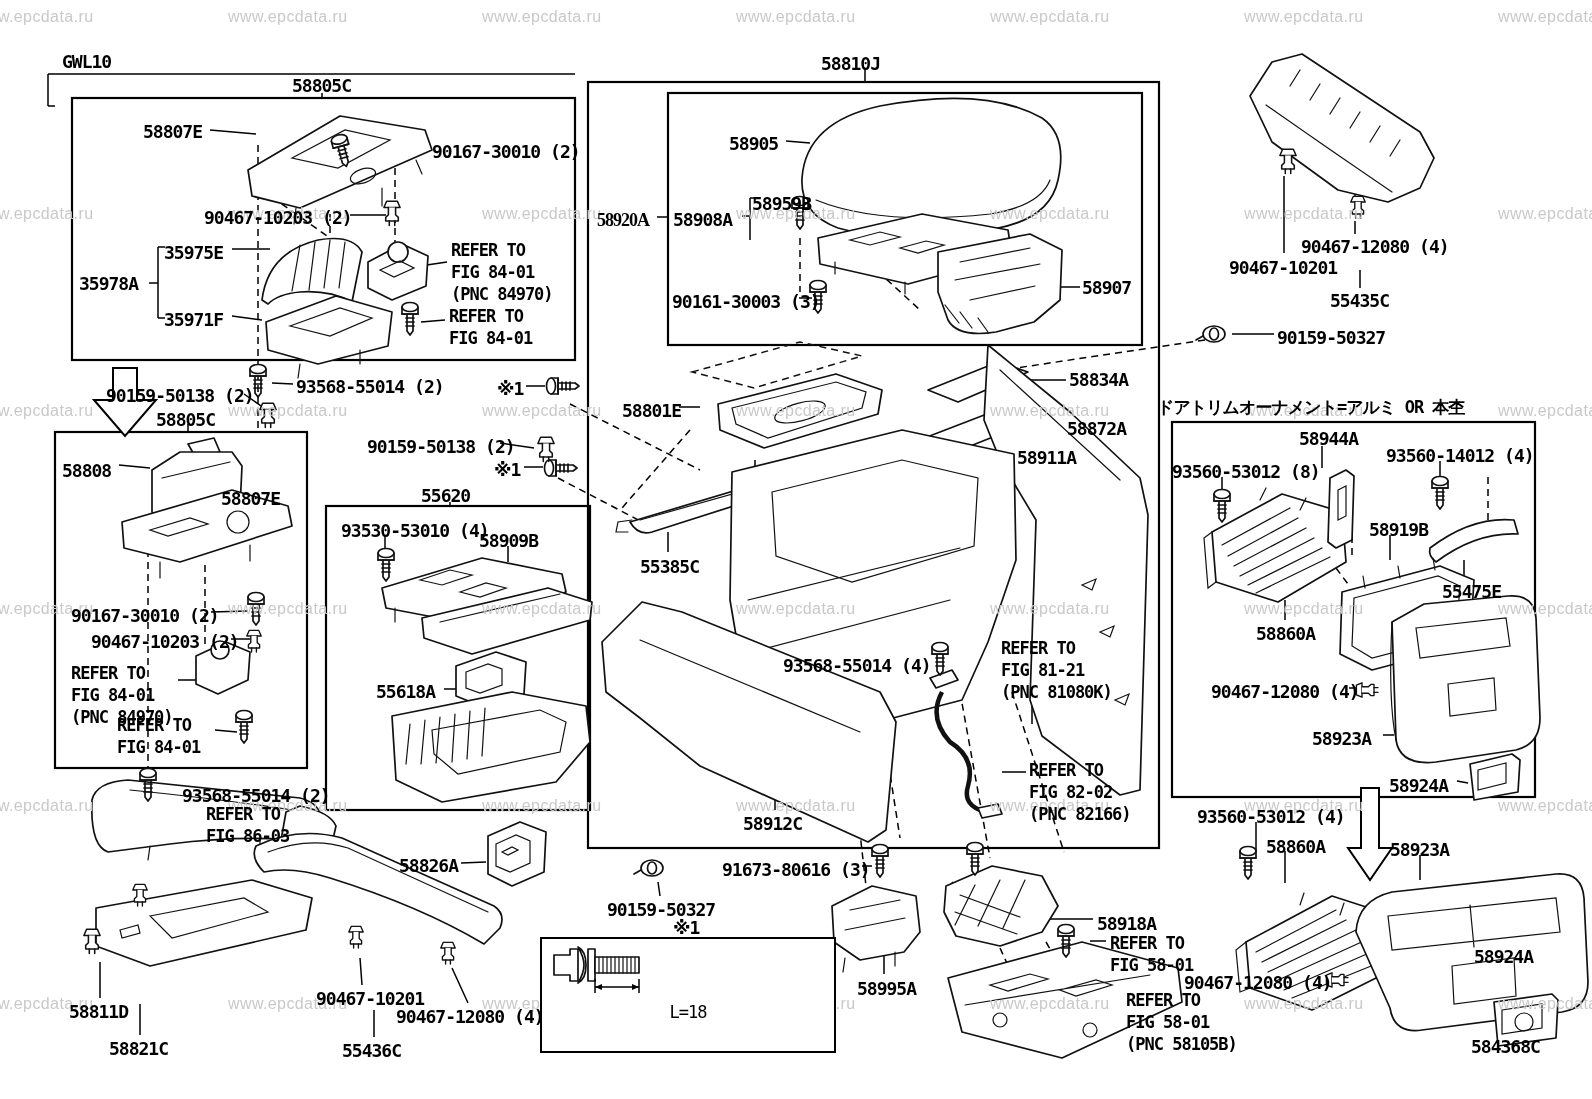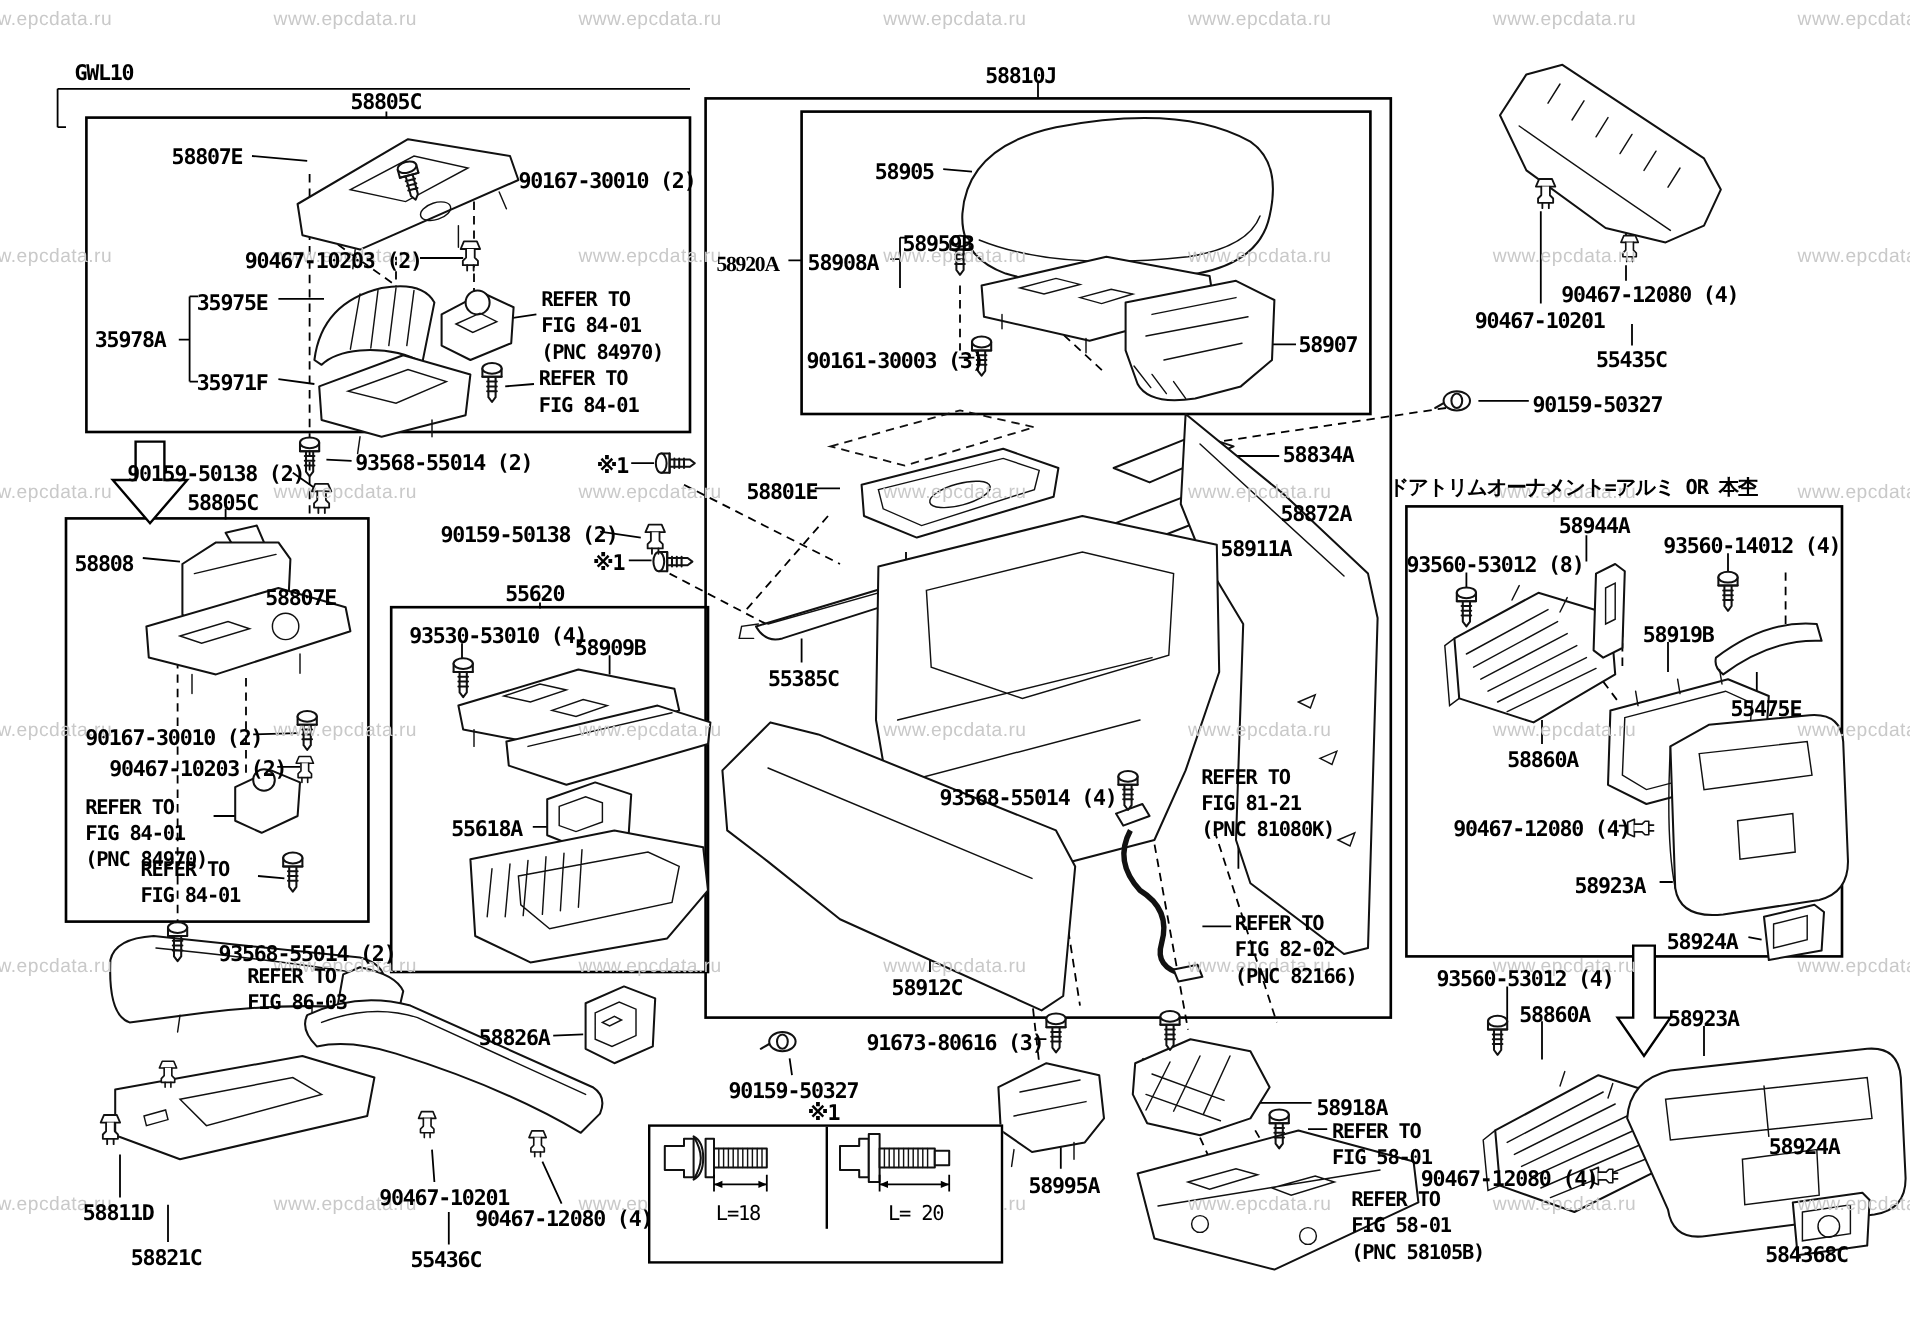--- a/index.html
+++ b/index.html
@@ -455,28 +455,16 @@
           <path class="part" d="M12,16 h16 v-6 h8 v32 h-8 v-6 h-16 Z"></path>
           <path class="part" d="M36,8 q8,4 8,18 q0,14 -8,18 q6,-10 6,-18 q0,-8 -6,-18 Z"></path>
           <rect class="part" x="46" y="10" width="7" height="32"></rect>
           <path class="part" d="M53,18 h44 v16 h-44 Z"></path>
           <path class="thin" d="M57,18 v16 M61,18 v16 M65,18 v16 M69,18 v16 M73,18 v16 M77,18 v16 M81,18 v16 M85,18 v16 M89,18 v16 M93,18 v16"></path>
           <path class="ln" d="M53,48 h44 M53,40 v14 M97,40 v14"></path>
           <path d="M53,48 l7,-3 v6 Z M97,48 l-7,-3 v6 Z" fill="#000"></path>
         </svg>
         <div class="dimlabel">L=18</div>
       </div>
-      <div class="bcell">
-        <svg width="146" height="58" viewBox="0 0 146 58">
-          <path class="part" d="M10,16 h16 v-6 h8 v32 h-8 v-6 h-16 Z"></path>
-          <rect class="part" x="34" y="6" width="9" height="40"></rect>
-          <path class="part" d="M43,18 h46 v16 h-46 Z"></path>
-          <path class="thin" d="M47,18 v16 M51,18 v16 M55,18 v16 M59,18 v16 M63,18 v16 M67,18 v16 M71,18 v16 M75,18 v16 M79,18 v16 M83,18 v16"></path>
-          <path class="part" d="M89,20 h12 v12 h-12 Z"></path>
-          <path class="ln" d="M43,48 h58 M43,40 v14 M101,40 v14"></path>
-          <path d="M43,48 l7,-3 v6 Z M101,48 l-7,-3 v6 Z" fill="#000"></path>
-        </svg>
-        <div class="dimlabel">L= 20</div>
-      </div>
     </div>
   </div>
 
 </div>
 
 </body></html>

